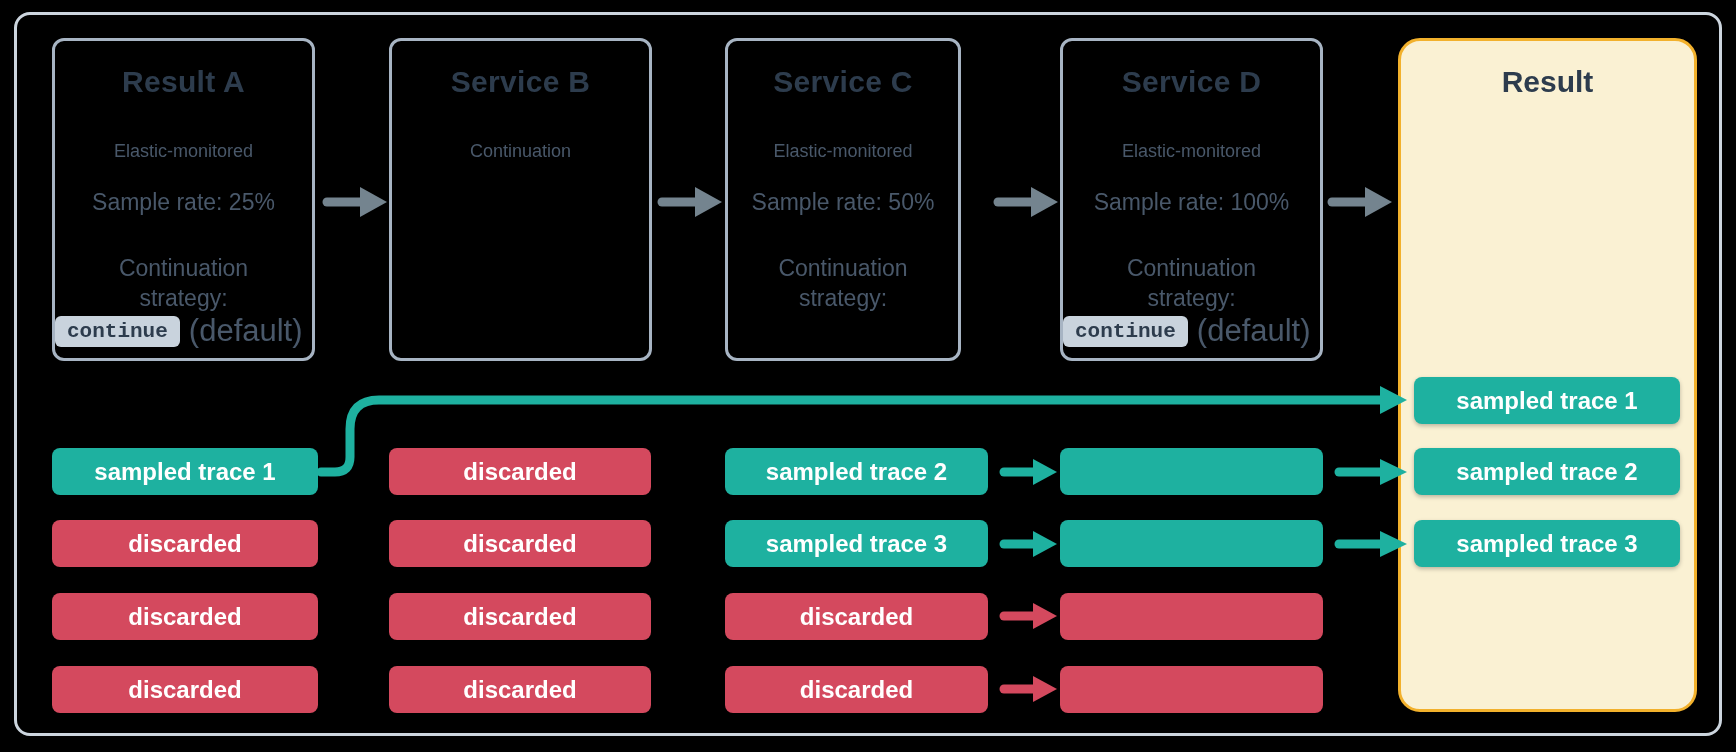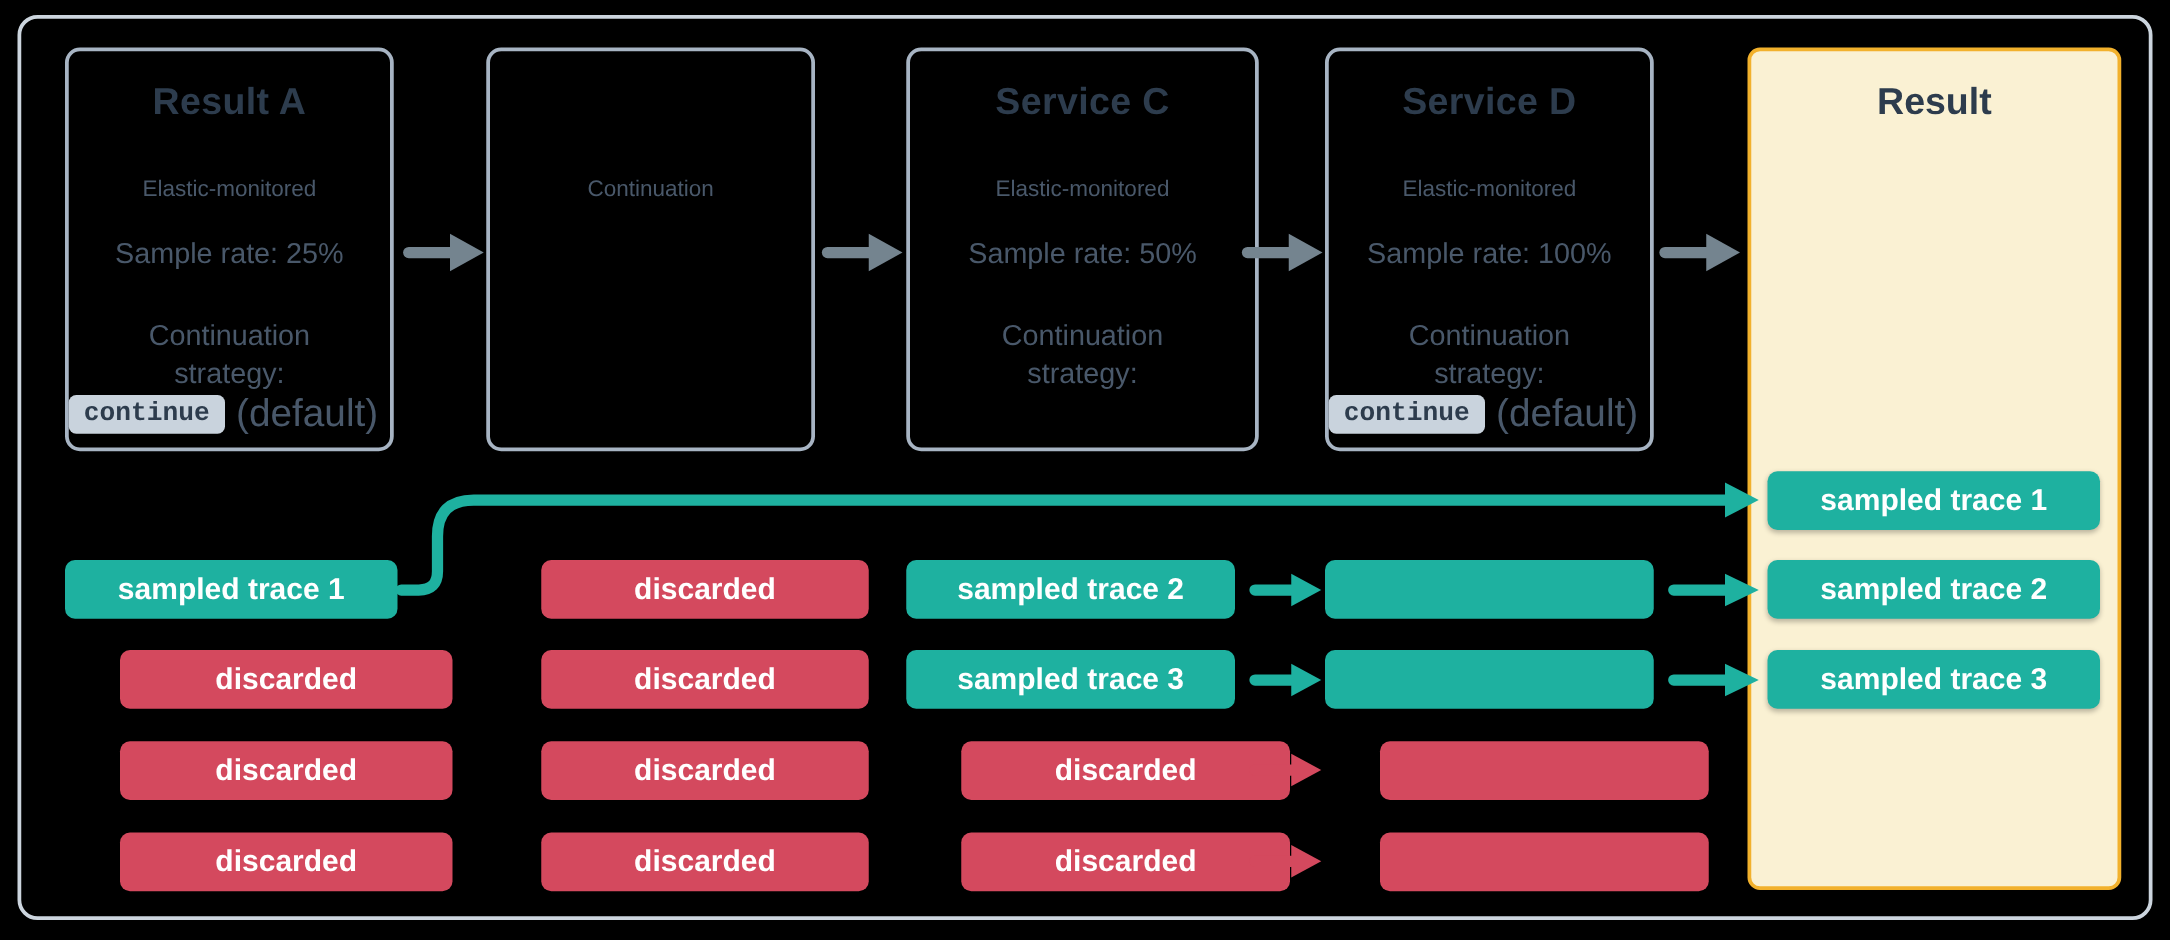--- a/index.html
+++ b/index.html
@@ -16,42 +16,42 @@
   }
   html,body{margin:0;padding:0;background:#000;}
   .canvas{position:relative;width:1736px;height:752px;background:#000;
           font-family:"Liberation Sans",sans-serif;overflow:hidden;}
   .frame{position:absolute;left:14px;top:12px;width:1708px;height:724px;
          border:3px solid var(--frame-border);border-radius:16px;box-sizing:border-box;}
   .svc{position:absolute;top:38px;height:323px;border:3px solid var(--box-border);
        border-radius:12px;box-sizing:border-box;}
   #svc-a{left:52px;width:263px;}
   #svc-b{left:389px;width:263px;}
-  #svc-c{left:725px;width:282px;padding-left:23px;}
+  #svc-c{left:725px;width:236px;padding-left:23px;}
   #svc-d{left:1060px;width:263px;}
   .svc>div{position:absolute;width:100%;text-align:center;left:0;}
   .svc-title{top:24px;font-size:30px;font-weight:800;color:var(--title);letter-spacing:.3px;}
   .svc-sub{top:100px;font-size:18px;font-weight:400;color:var(--body);}
   .svc-rate{top:148px;font-size:23px;font-weight:500;color:var(--body);}
   .svc-cont{top:212px;font-size:23px;font-weight:500;color:var(--body);line-height:30px;}
   .svc-strategy{top:272px;display:flex;align-items:center;gap:9px;}
   .code-chip{font-family:"Liberation Mono","DejaVu Sans Mono",monospace;font-size:21px;
              font-weight:700;color:var(--title);background:var(--code-bg);
              border-radius:6px;padding:4px 12px;white-space:nowrap;}
   .suffix{font-size:31px;font-weight:500;color:var(--body);}
   .result{position:absolute;left:1398px;top:38px;width:299px;height:674px;
           background:var(--result-bg);border:3px solid var(--result-border);
-          border-radius:10px;box-sizing:border-box;box-shadow:2px 3px 0 rgba(0,0,0,.35);padding-left:18px;}
+          border-radius:22px;box-sizing:border-box;box-shadow:2px 3px 0 rgba(0,0,0,.35);padding-left:18px;}
   .result-title{position:absolute;top:24px;left:0;width:100%;text-align:center;
                 font-size:30px;font-weight:800;color:var(--title);}
   .chip{position:absolute;height:47px;border-radius:8px;color:#fff;font-size:24px;
         font-weight:600;display:flex;align-items:center;justify-content:center;
         box-sizing:border-box;box-shadow:0 2px 4px rgba(0,0,0,.25);white-space:nowrap;}
   .chip.sampled{background:var(--teal);}
-  .chip.discarded{background:var(--red);margin-left:44px;}
+  .chip.discarded{background:var(--red);}
   svg.arrows{position:absolute;left:0;top:0;pointer-events:none;}
   .sh{stroke-width:9;stroke-linecap:round;stroke-linejoin:round;fill:none;}
   .sh.gray{stroke:var(--arrow);}  .hd.gray{fill:var(--arrow);}
   .sh.teal{stroke:var(--teal);}   .hd.teal{fill:var(--teal);}
   .sh.red{stroke:var(--red);}     .hd.red{fill:var(--red);}
 </style>
 </head>
 <body>
 
 <div class="canvas" id="canvas">
@@ -66,20 +66,21 @@
       <div>Continuation</div>
       <div>strategy:</div>
     </div>
     <div class="svc-strategy">
       <span class="code-chip">continue</span>
       <span class="suffix">(default)</span>
     </div>
   </div>
 
   <div class="svc" id="svc-b">
+    <div class="svc-title">Service B</div>
     <div class="svc-sub">Continuation</div>
   </div>
 
   <div class="svc" id="svc-c">
     <div class="svc-title">Service C</div>
     <div class="svc-sub">Elastic-monitored</div>
     <div class="svc-rate">Sample rate: 50%</div>
     <div class="svc-cont">
       <div>Continuation</div>
       <div>strategy:</div>

